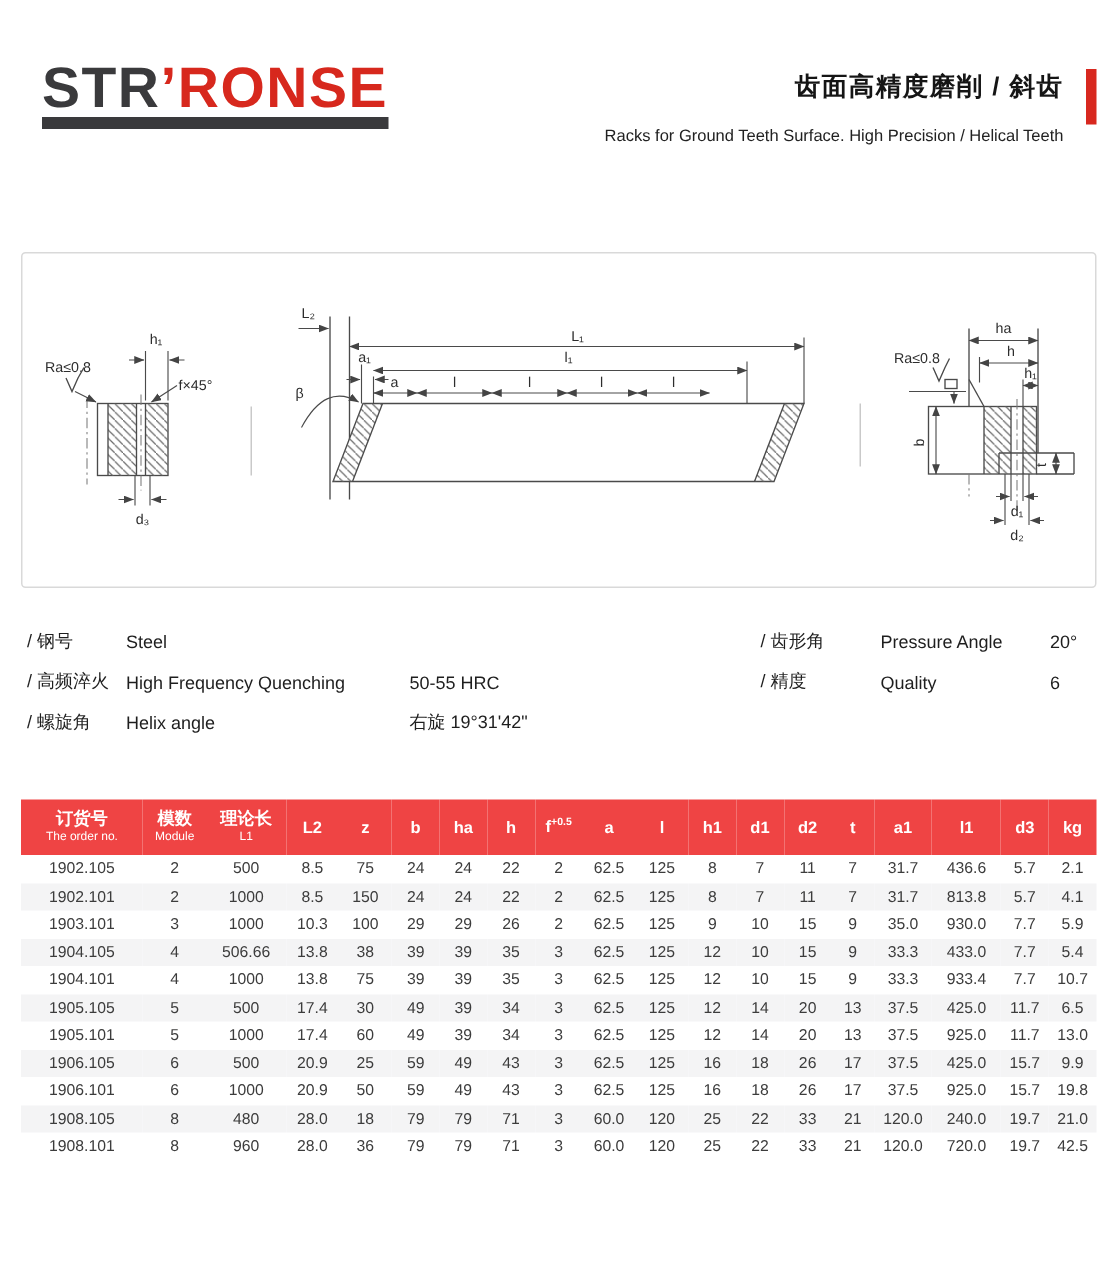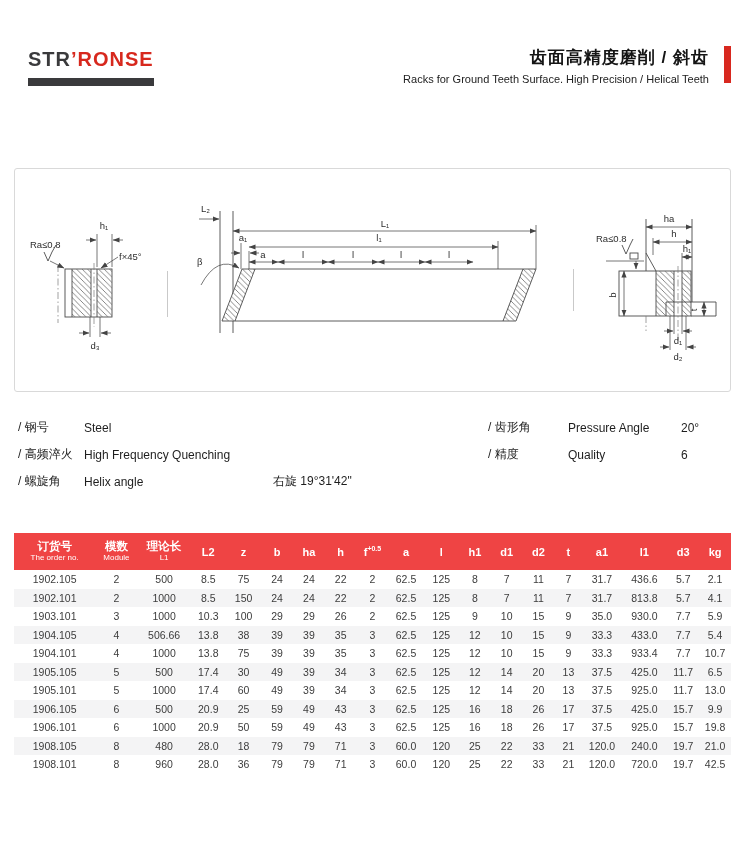--- a/index.html
+++ b/index.html
@@ -4,47 +4,47 @@
 <style>
   * { margin:0; padding:0; box-sizing:border-box; }
   html,body { background:#fff; }
   body {
     width:745px; height:842px; position:relative;
     font-family:"Liberation Sans", sans-serif; color:#1e1e1e;
   }
   
   .page-header { display:flex; align-items:flex-start; padding:44px 14px 0 28px; }
   .logo-block { display:inline-block; }
-  .logo-text { font-size:20px; font-weight:900; letter-spacing:1px; line-height:30px; white-space:nowrap; }
+  .logo-text { font-size:38px; font-weight:900; letter-spacing:1px; line-height:30px; white-space:nowrap; }
   .logo-dark { color:#3a3a3c; }
   .logo-red  { color:#d7281d; }
   .logo-bar { height:8px; background:#3a3a3c; margin-top:4px; }
   .header-spacer { flex:1; }
   .title-block { text-align:right; padding-top:2px; }
   .title-zh { font-size:17px; font-weight:bold; color:#151515; letter-spacing:1px; }
-  .title-en { font-size:11px; color:#222; margin-top:4px; }
+  .title-en { font-size:11px; color:#222; margin-top:16px; }
   .title-accent { width:7px; height:37px; background:#d8281f; margin-left:15px; margin-top:2px; }
   
   .draw-panel {
     position:absolute; left:14px; top:168px; width:717px; height:224px;
     border:1px solid #d9d9d9; border-radius:3px; background:#fff;
   }
   .draw-abs { position:absolute; }
   .panel-divider { position:absolute; width:1px; background:#c9c9c9; }
   svg.draw line, svg.draw path, svg.draw polygon, svg.draw rect, svg.draw polyline
     { stroke:#4a4a4a; stroke-width:0.9; fill:none; }
   svg.draw .solid { fill:#fff; }
   svg.draw .hatchfill { fill:url(#hatch); stroke:none; }
   svg.draw .dim { stroke-width:0.75; }
   svg.draw .dd  { stroke:#7a7a7a; stroke-width:0.7; stroke-dasharray:7 2.5 1.5 2.5; }
   svg.draw text { font:9.5px "Liberation Sans", sans-serif; fill:#2d2d2d; stroke:none; }
   
   .specs { position:absolute; left:0; top:414px; width:745px; display:flex; padding:0 12px 0 18px; }
   .specs-left { width:470px; }
-  .specs-right { flex:1; }
+  .specs-right { flex:1;margin-left:19px; }
   .spec-row { display:flex; height:27px; align-items:center; font-size:12px; }
   .specs-left .spec-zh { width:66px; }
   .specs-left .spec-en { width:189px; }
   .specs-right .spec-zh { width:80px; }
   .specs-right .spec-en { width:113px; }
   .spec-val { flex:1; }
   
   .rack-table-wrap { position:absolute; left:14px; top:533px; width:717px; }
   table.rack { width:100%; border-collapse:collapse; table-layout:fixed; }
   table.rack thead th {
@@ -248,20 +248,21 @@
 
 <div class="specs">
   <div class="specs-left">
     <div class="spec-row">
       <span class="spec-zh">/ 钢号</span>
       <span class="spec-en">Steel</span>
     </div>
     <div class="spec-row">
       <span class="spec-zh">/ 高频淬火</span>
       <span class="spec-en">High Frequency Quenching</span>
+      <span class="spec-val">50-55 HRC</span>
     </div>
     <div class="spec-row">
       <span class="spec-zh">/ 螺旋角</span>
       <span class="spec-en">Helix angle</span>
       <span class="spec-val">右旋 19°31'42"</span>
     </div>
   </div>
   <div class="specs-right">
     <div class="spec-row">
       <span class="spec-zh">/ 齿形角</span>

